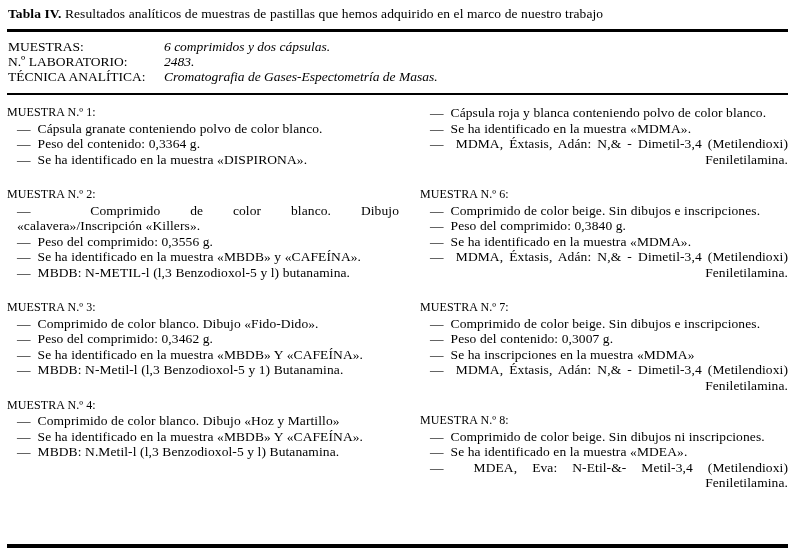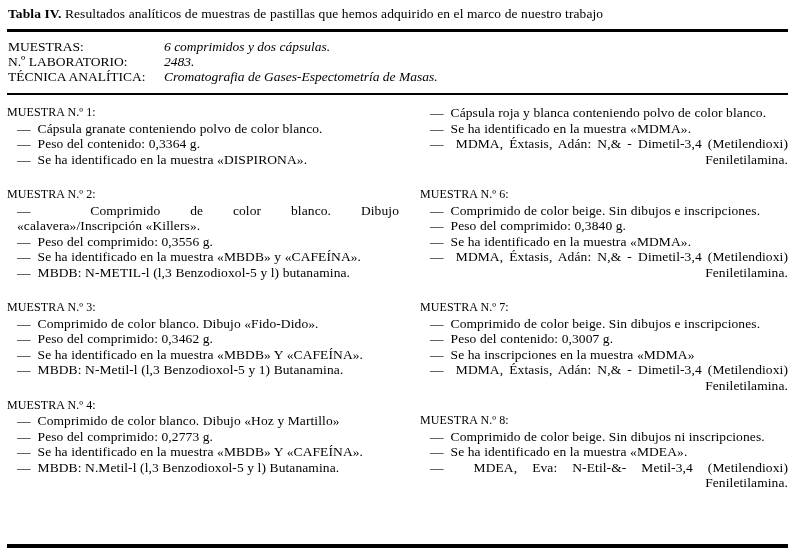--- a/index.html
+++ b/index.html
@@ -117,23 +117,20 @@
           <div class="item">
             <div class="line">—  MBDB: N-Metil-l (l,3 Benzodioxol-5 y 1) Butanamina.</div>
           </div>
         </div>
         <div class="section">
           <div class="heading">MUESTRA N.º 4:</div>
           <div class="item">
             <div class="line">—  Comprimido de color blanco. Dibujo «Hoz y Martillo»</div>
           </div>
           <div class="item">
-            <div class="line">—  Peso del comprimido: 0,2773 g.</div>
-          </div>
-          <div class="item">
             <div class="line">—  Se ha identificado en la muestra «MBDB» Y «CAFEÍNA».</div>
           </div>
           <div class="item">
             <div class="line">—  MBDB: N.Metil-l (l,3 Benzodioxol-5 y l) Butanamina.</div>
           </div>
         </div>
       </div>
       <div class="col-gap"></div>
       <div class="col col-right">
         <div class="section">

